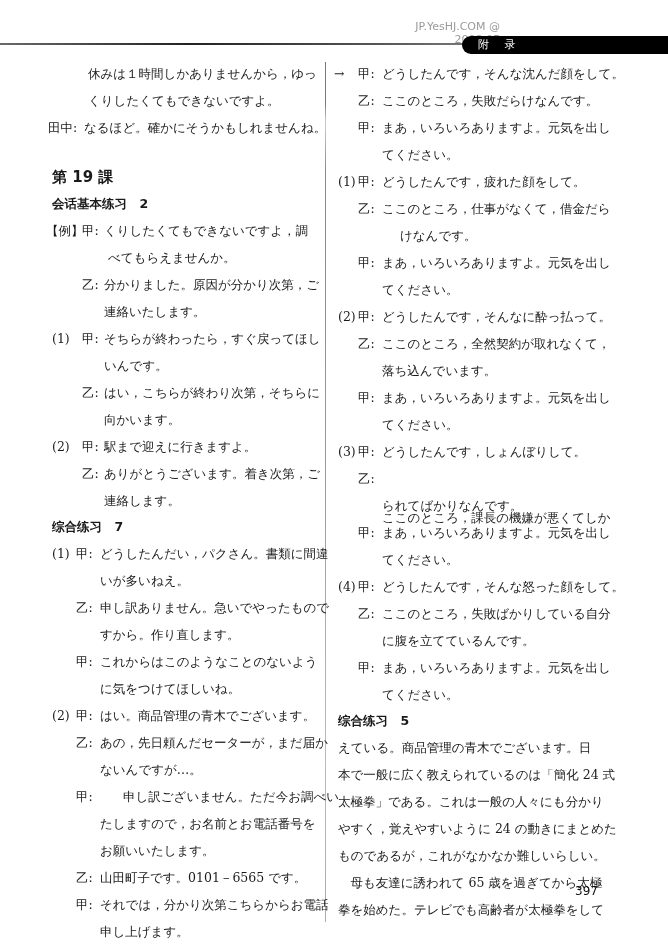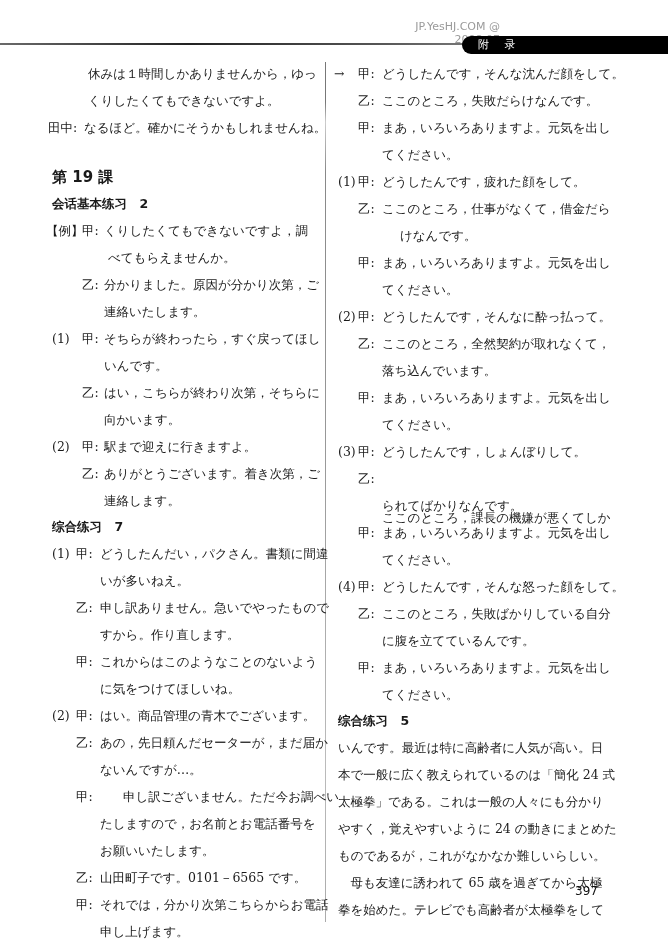--- a/index.html
+++ b/index.html
@@ -255,21 +255,21 @@
       <span class="txt" style="left: 44px;">に腹を立てているんです。</span>
     </div>
     <div class="line">
       <span class="spk" style="left: 20px;">甲:</span>
       <span class="txt" style="left: 44px;">まあ，いろいろありますよ。元気を出し</span>
     </div>
     <div class="line">
       <span class="txt" style="left: 44px;">てください。</span>
     </div>
     <div class="section">综合练习　5</div>
-    <div class="para-line">いんです。最近は特に高齢者に人気が高い。日</div>
+    <div class="para-line">えている。商品管理の青木でございます。日</div>
     <div class="para-line">本で一般に広く教えられているのは「簡化 24 式</div>
     <div class="para-line">太極拳」である。これは一般の人々にも分かり</div>
     <div class="para-line">やすく，覚えやすいように 24 の動きにまとめた</div>
     <div class="para-line">ものであるが，これがなかなか難しいらしい。</div>
     <div class="para-line">　母も友達に誘われて 65 歳を過ぎてから太極</div>
     <div class="para-line">拳を始めた。テレビでも高齢者が太極拳をして</div>
   </div>
 
 <div class="page-number">397</div>
 

